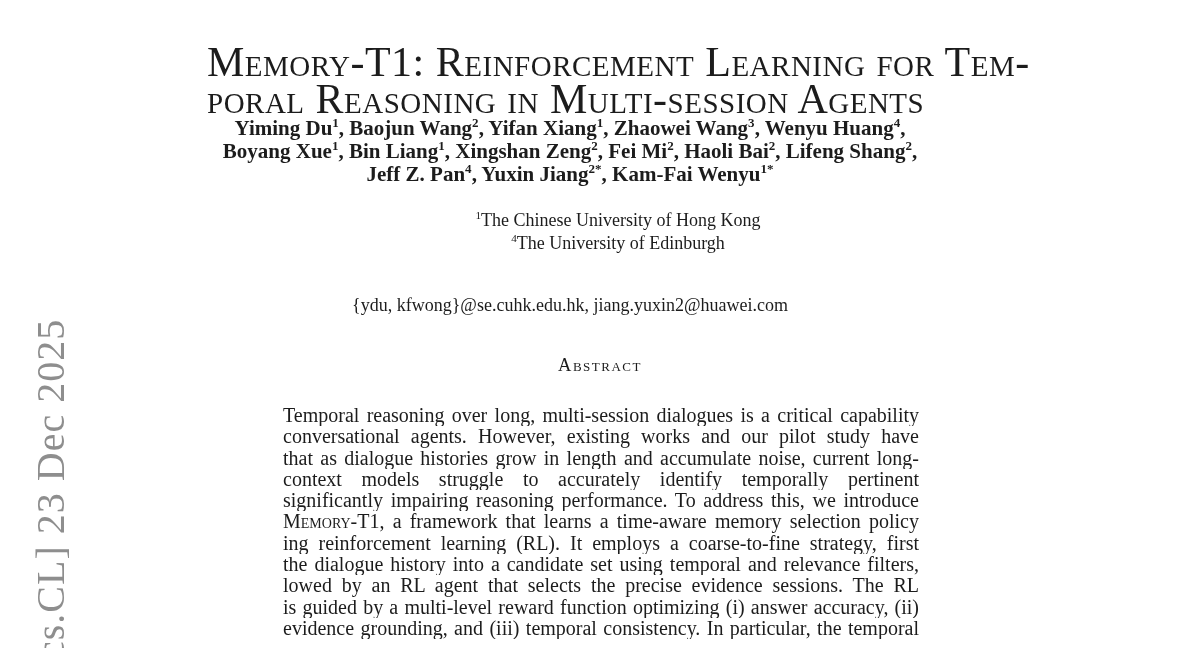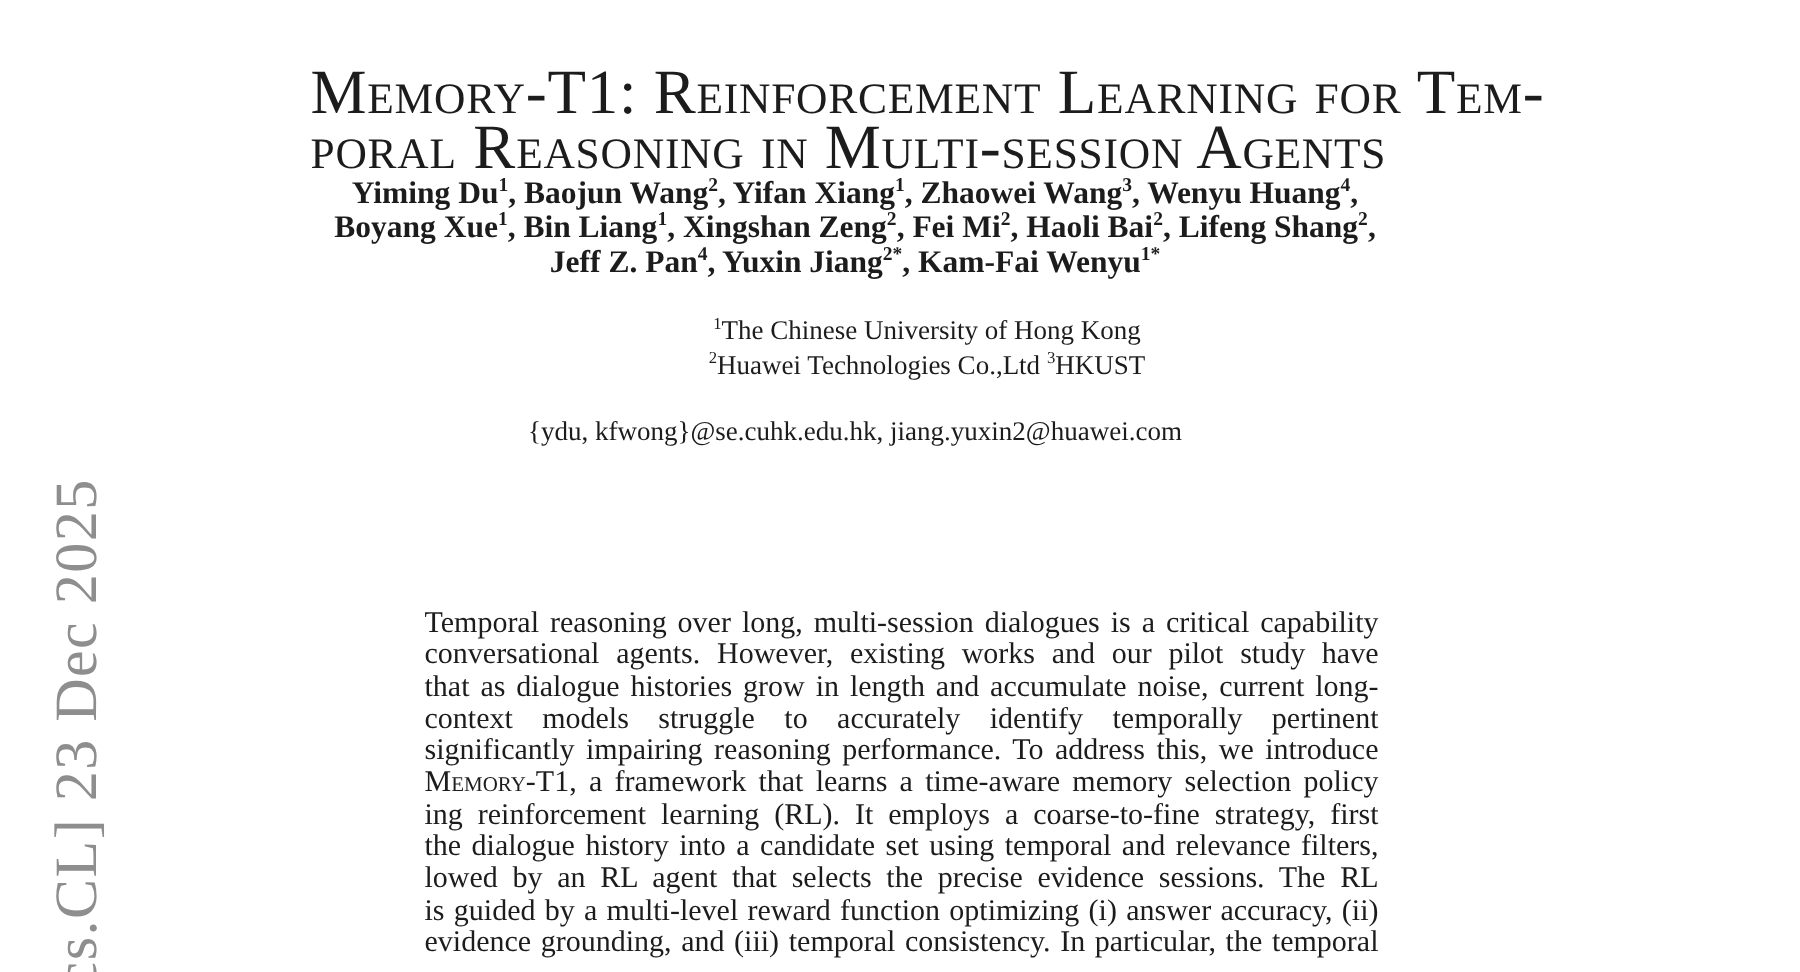--- a/index.html
+++ b/index.html
@@ -19,21 +19,21 @@
   .authors{
     position:absolute;left:0;top:117px;width:1140px;text-align:center;
     font-weight:bold;font-size:21px;line-height:23px;
   }
   .authors sup,.affils sup{font-size:0.62em;vertical-align:super;line-height:0;}
   .affils{
     position:absolute;left:0;top:209px;width:1140px;text-align:center;
     font-size:18px;line-height:23px;margin-left:48px;
   }
   .email{
-    position:absolute;left:0;top:277px;width:1140px;text-align:center;font-size:18px;
+    position:absolute;left:0;top:295px;width:1140px;text-align:center;font-size:18px;
   }
   .abs-head{
     position:absolute;left:0;top:355px;width:1200px;text-align:center;
     font-variant:small-caps;font-size:18.5px;letter-spacing:1.5px;
   }
   .abs-body{
     position:absolute;left:283px;top:405px;width:636px;font-size:20px;
   }
   .abs-line{
     height:21.3px;line-height:21.3px;overflow:hidden;
@@ -55,25 +55,26 @@
   </div>
 
   <div class="authors" id="authors">
       <div><span>Yiming Du</span><sup>1</sup>, <span>Baojun Wang</span><sup>2</sup>, <span>Yifan Xiang</span><sup>1</sup>, <span>Zhaowei Wang</span><sup>3</sup>, <span>Wenyu Huang</span><sup>4</sup>,</div>
       <div><span>Boyang Xue</span><sup>1</sup>, <span>Bin Liang</span><sup>1</sup>, <span>Xingshan Zeng</span><sup>2</sup>, <span>Fei Mi</span><sup>2</sup>, <span>Haoli Bai</span><sup>2</sup>, <span>Lifeng Shang</span><sup>2</sup>,</div>
       <div><span>Jeff Z. Pan</span><sup>4</sup>, <span>Yuxin Jiang</span><sup>2*</sup>, <span>Kam-Fai Wenyu</span><sup>1*</sup></div>
     </div>
 
   <div class="affils" id="affils">
       <div><sup>1</sup><span>The Chinese University of Hong Kong</span></div>
-      <div><sup>2</sup><span>Huawei Technologies Co.,Ltd </span><sup>3</sup><span>HKUST</span></div>
+      <div><sup>4</sup><span>The University of Edinburgh</span></div>
     </div>
 
   <div class="email">{ydu, kfwong}@se.cuhk.edu.hk, jiang.yuxin2@huawei.com</div>
 
+  <div class="abs-head">Abstract</div>
 
   <div class="abs-body" id="absbody">
       <div class="abs-line"><span>Temporal reasoning over long, multi-session dialogues is a critical capability for</span></div>
       <div class="abs-line"><span>conversational agents. However, existing works and our pilot study have shown</span></div>
       <div class="abs-line"><span>that as dialogue histories grow in length and accumulate noise, current long-</span></div>
       <div class="abs-line"><span>context models struggle to accurately identify temporally pertinent information,</span></div>
       <div class="abs-line"><span>significantly impairing reasoning performance. To address this, we introduce</span></div>
       <div class="abs-line"><span class="b sc">Memory-T1</span><span>, a framework that learns a time-aware memory selection policy us-</span></div>
       <div class="abs-line"><span>ing reinforcement learning (RL). It employs a coarse-to-fine strategy, first pruning</span></div>
       <div class="abs-line"><span>the dialogue history into a candidate set using temporal and relevance filters, fol-</span></div>

